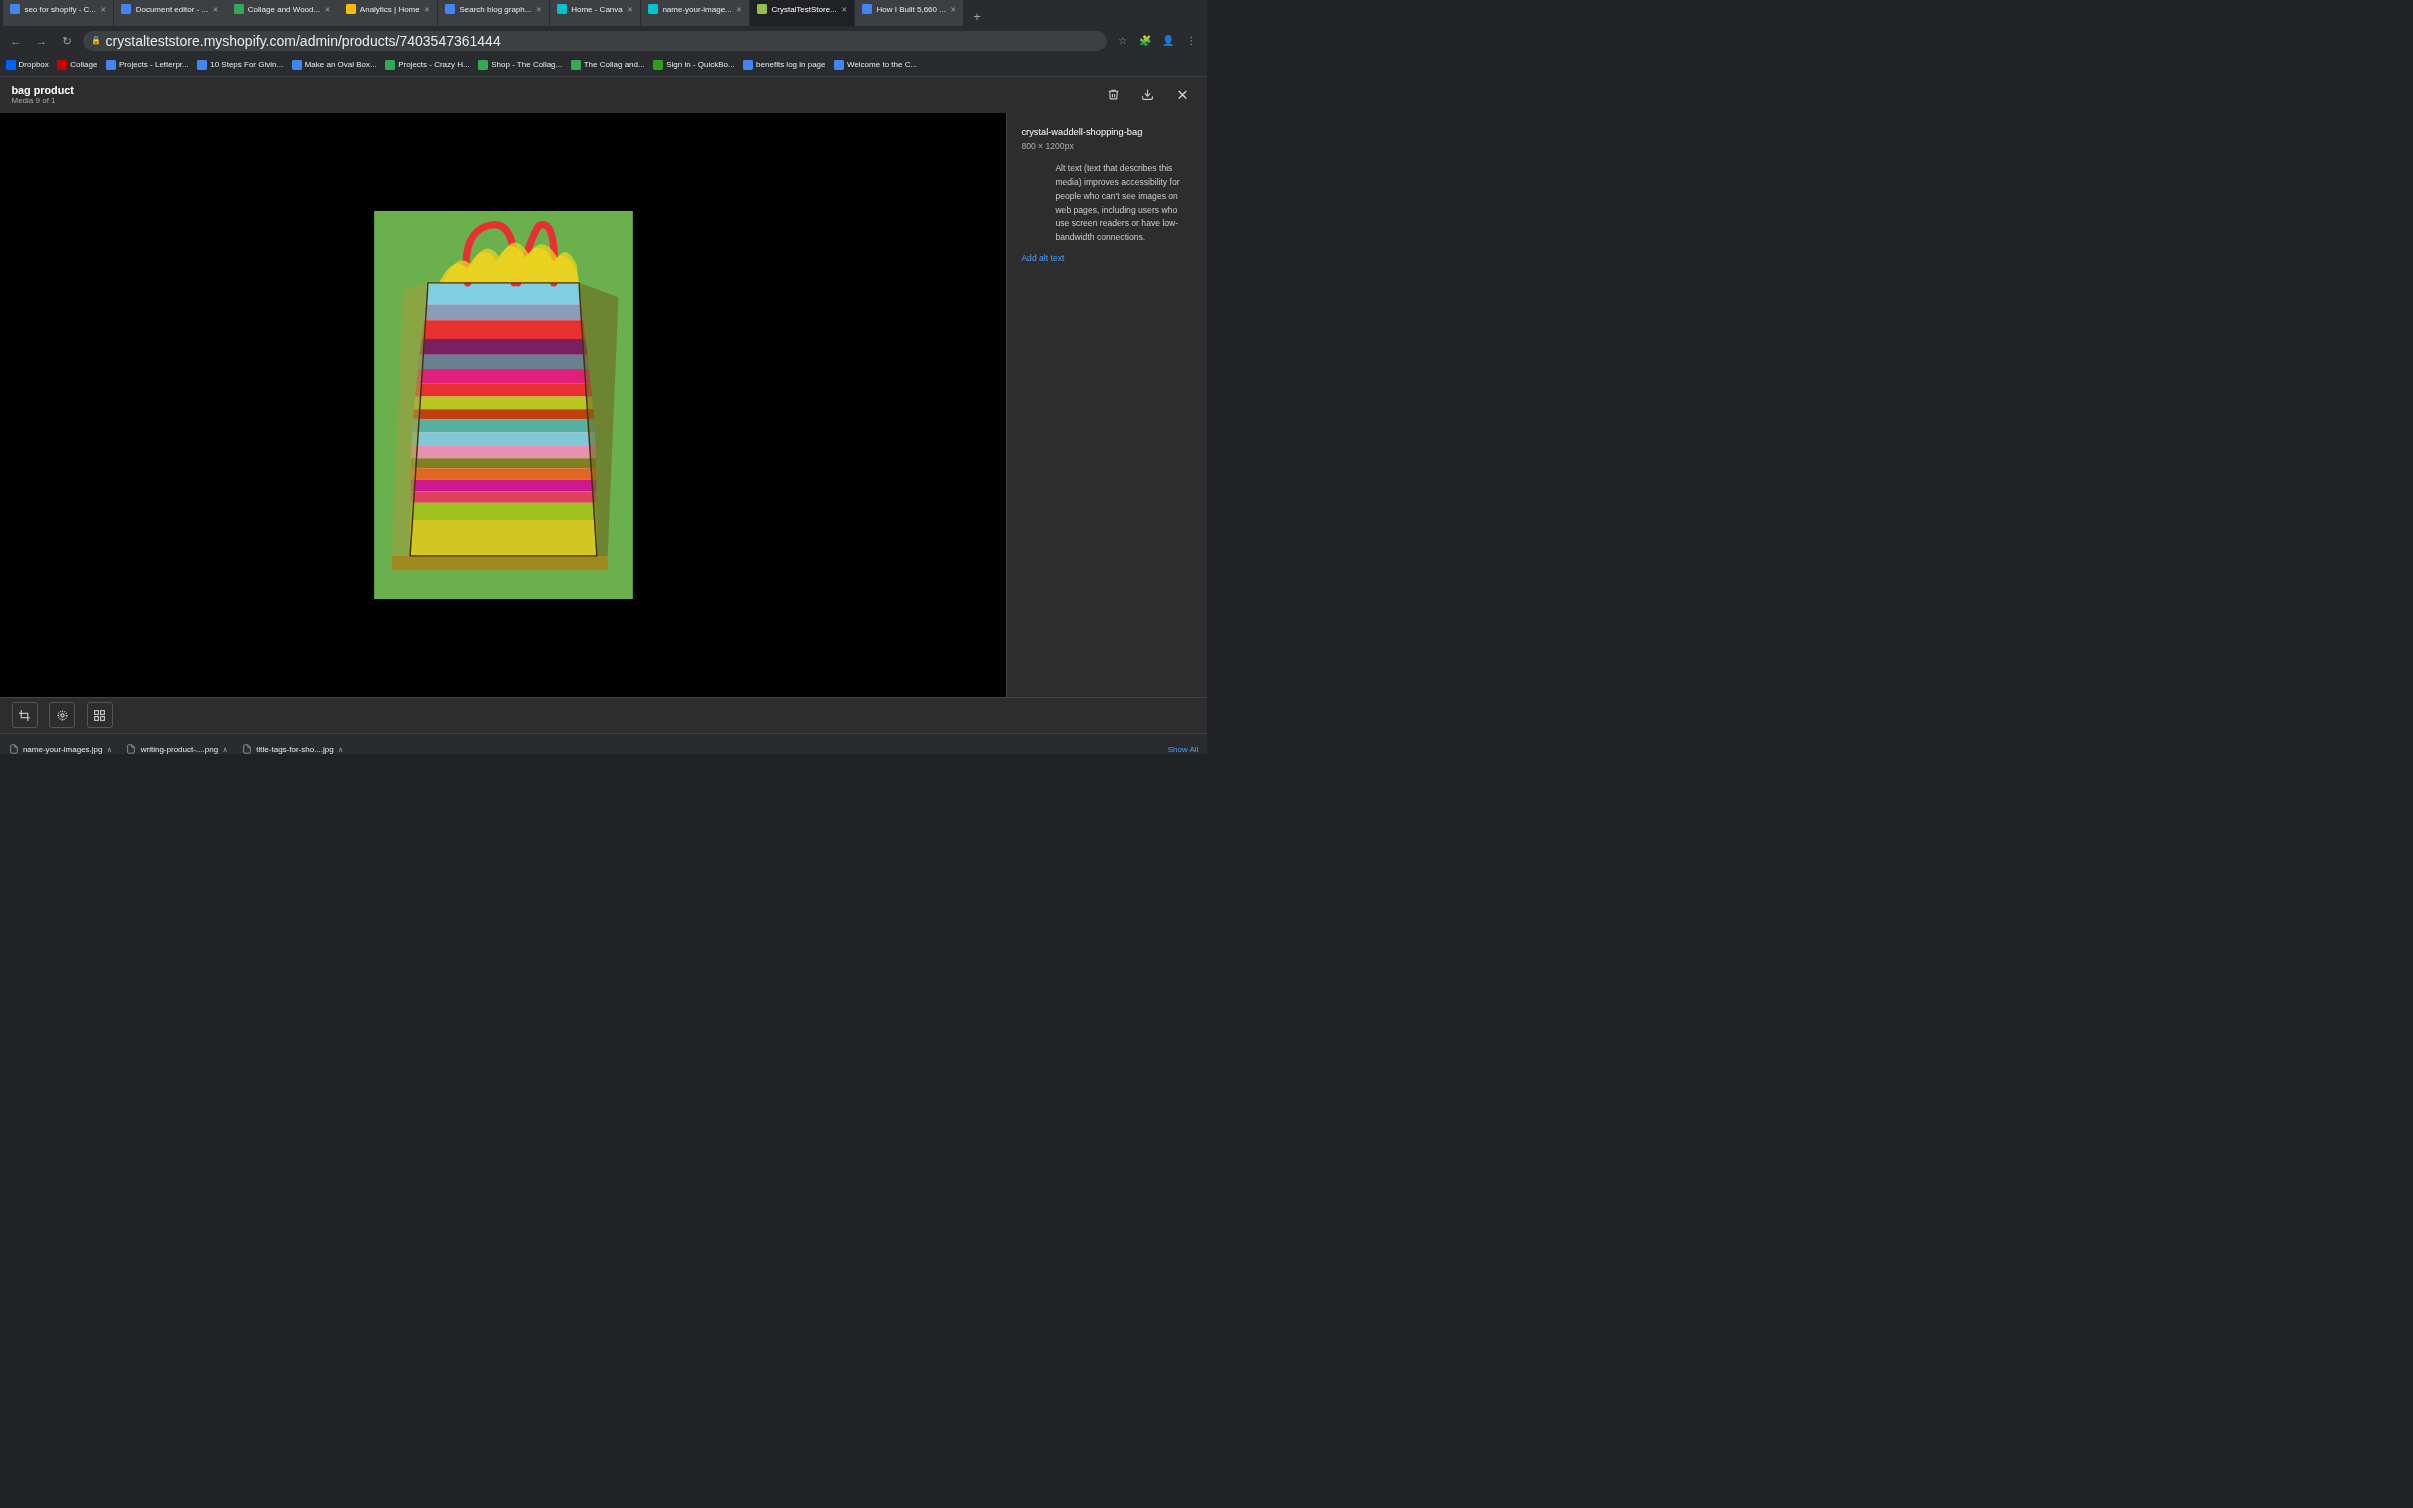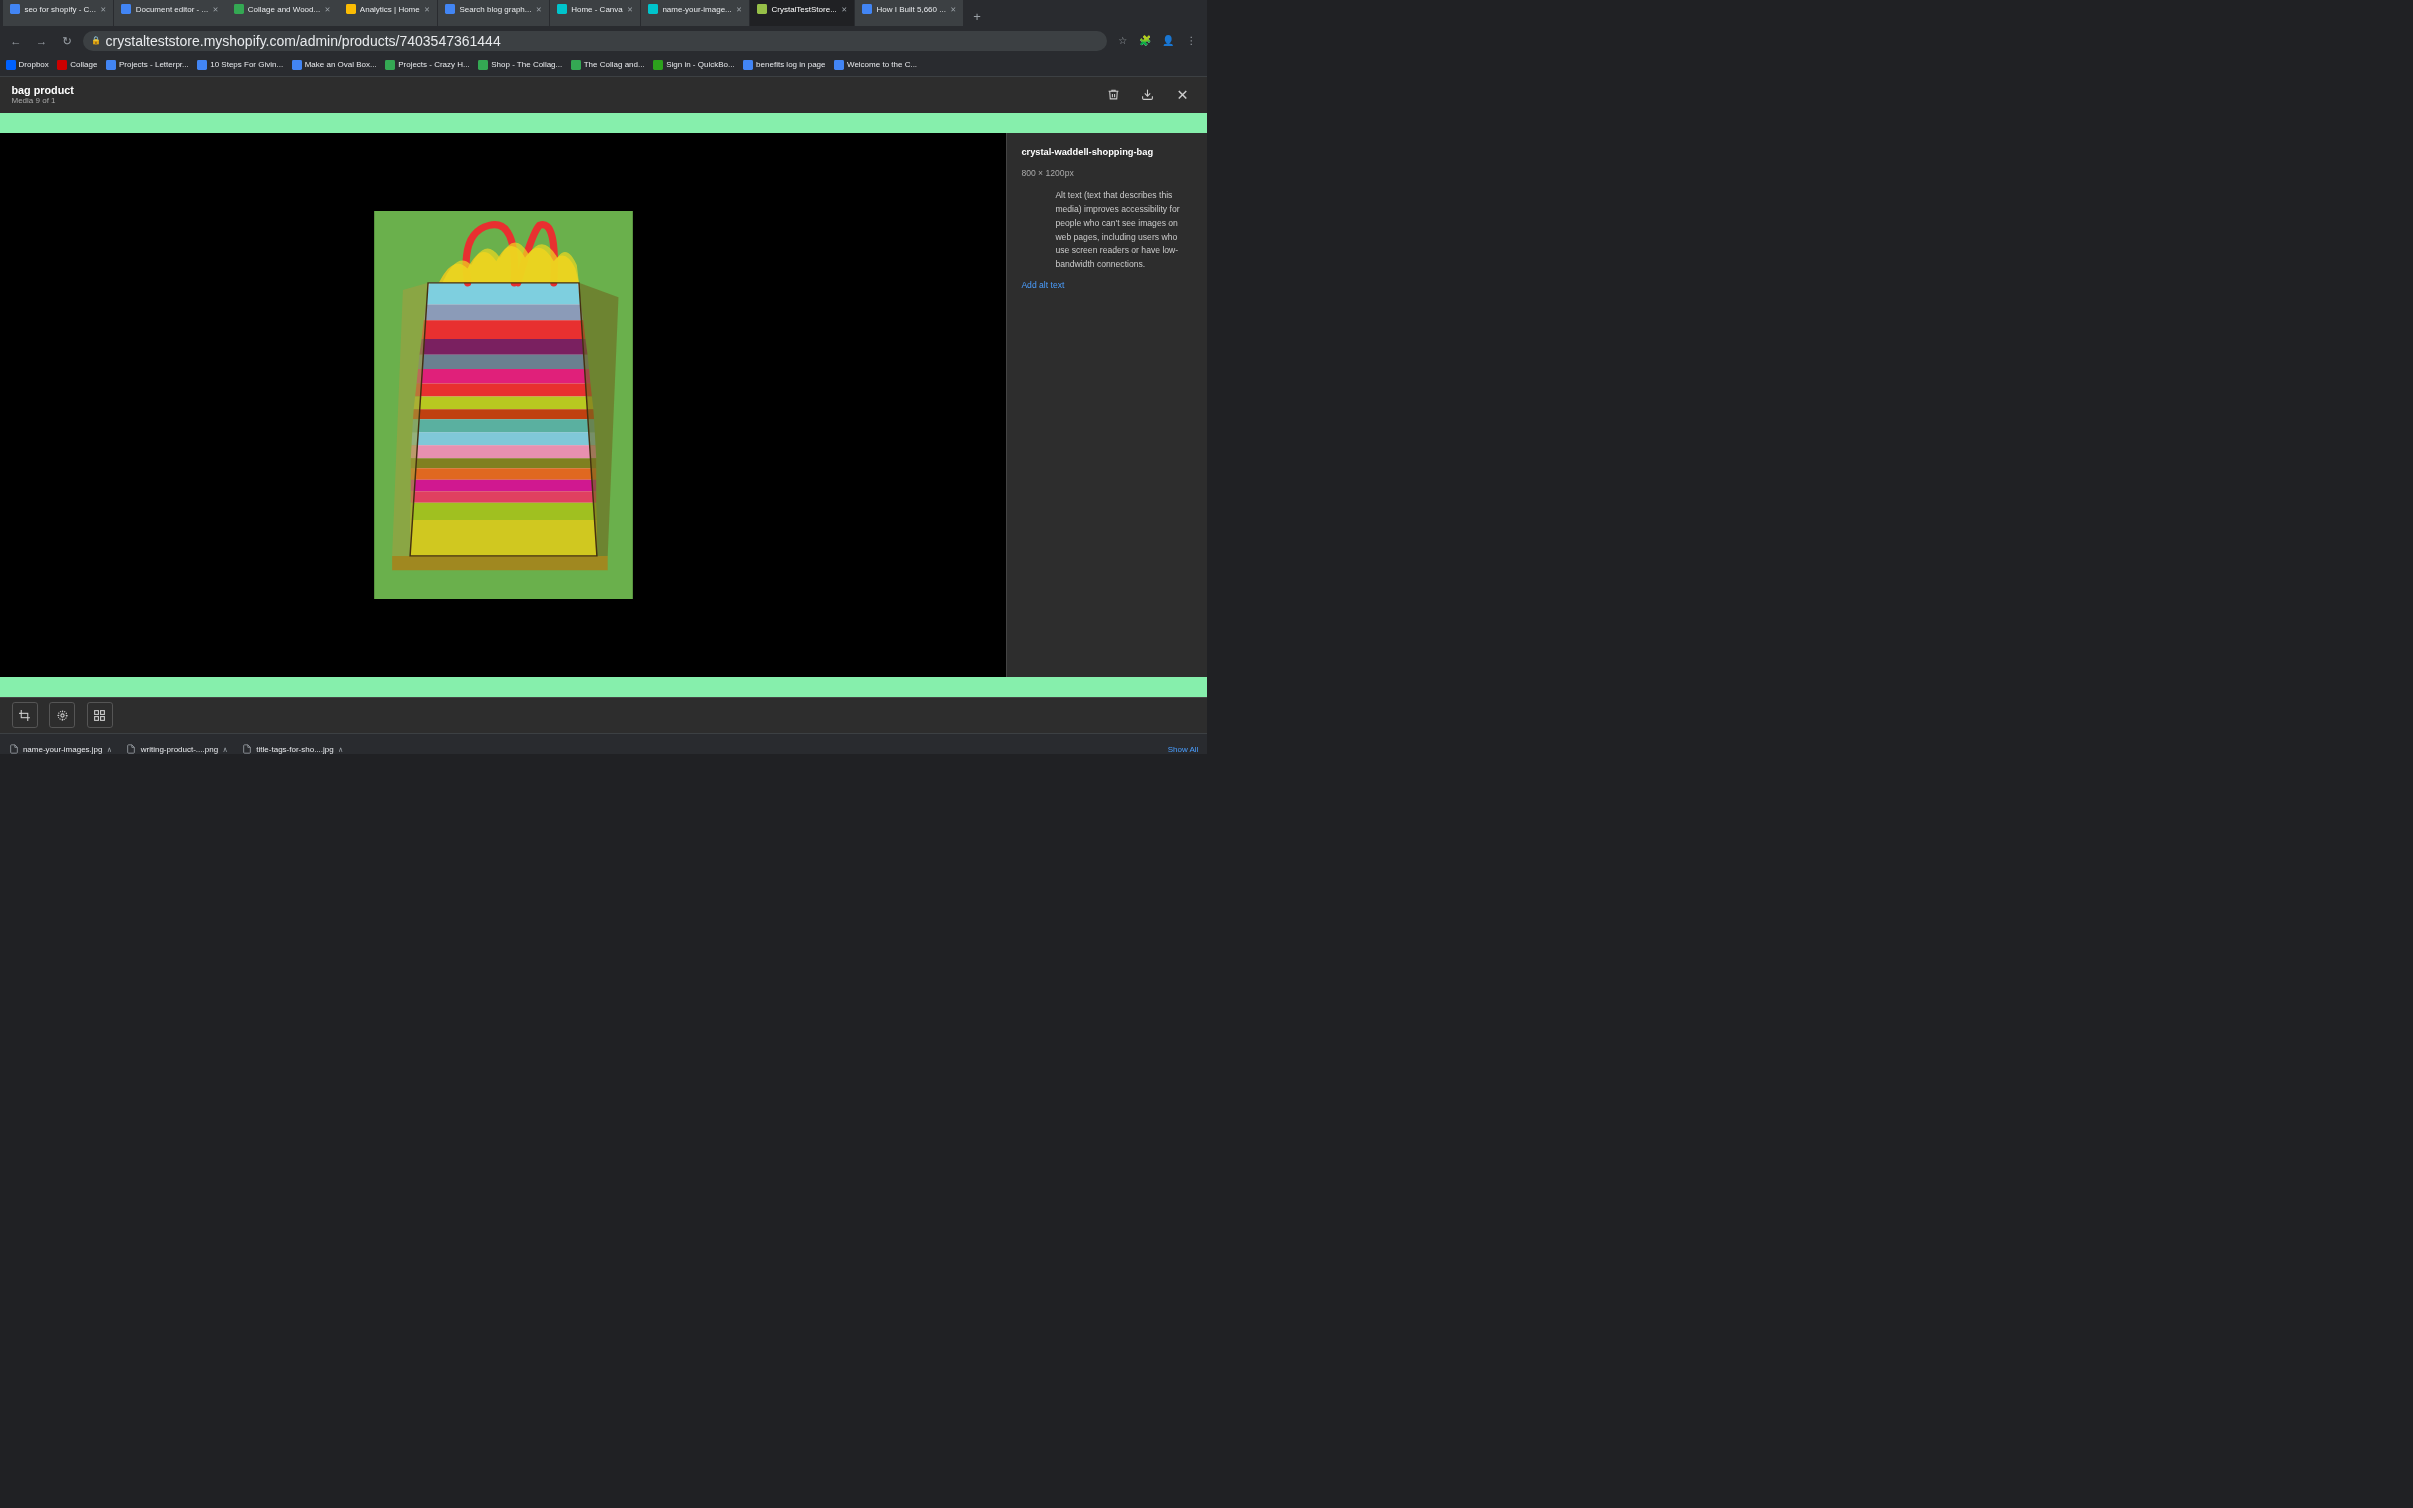--- a/index.html
+++ b/index.html
@@ -30,21 +30,21 @@
     .viewer-title { font-size: 10.8px; font-weight: 600; color: #fff; }
     .viewer-subtitle { font-size: 8px; color: #aaa; }
     .viewer-header-actions { display: flex; gap: 8.6px; align-items: center; }
     .header-action-btn { width: 26px; height: 26px; display: flex; align-items: center; justify-content: center; color: #ccc; cursor: pointer; border-radius: 2.9px; font-size: 13px; }
 
     
     .viewer-body { display: flex; flex: 1; height: calc(100% - 36px); }
     .image-area { flex: 1; background: #000; display: flex; align-items: center; justify-content: center; position: relative; }
 
     .side-panel { width: 201px; background: #2d2d2d; padding: 14.4px; border-left: 0.7px solid #444; overflow-y: auto; }
-    .side-panel-filename { font-size: 9.3px; font-weight: 700; color: #fff; margin-bottom: 11px; }
+    .side-panel-filename { font-size: 9.3px; font-weight: 400; color: #fff; margin-bottom: 4px; }
     .side-panel-dims { font-size: 8.6px; color: #aaa; margin-bottom: 11.5px; }
     .side-panel-desc { font-size: 8.6px; color: #ccc; line-height: 1.6; margin-bottom: 8.6px; margin-left: 34px; }
     .add-alt-text-link { color: #4a9eff; font-size: 8.6px; cursor: pointer; text-decoration: none; }
 
     
     .viewer-bottom { background: #2d2d2d; height: 36px; display: flex; align-items: center; padding: 0 11.5px; gap: 11.5px; border-top: 0.7px solid #444; }
     .bottom-tool-btn { width: 26px; height: 26px; display: flex; align-items: center; justify-content: center; color: #ccc; cursor: pointer; border-radius: 2.9px; font-size: 11.5px; border: 0.7px solid #555; }
 
     
     .downloads-bar { background: #292b2f; height: 21.5px; display: flex; align-items: flex-end; padding: 0 8.6px; gap: 14.4px; border-top: 0.7px solid #3c4043; }
@@ -172,21 +172,21 @@
   <div class="bookmark">
     <span class="bm-icon" style="background:#4285f4;"></span>
     <span>benefits log in page</span>
   </div>
   <div class="bookmark">
     <span class="bm-icon" style="background:#4285f4;"></span>
     <span>Welcome to the C...</span>
   </div>
 </div>
 
-<div style="display:flex; flex-direction:column; height: calc(754px - 26px - 29px - 21.5px - 21.5px); background:#86efac;gap:20px;">
+<div style="display:flex; flex-direction:column; height: calc(754px - 26px - 29px - 21.5px - 21.5px); background:#86efac;">
 
   <div class="viewer-header">
     <div class="viewer-title-area">
       <div class="viewer-title">bag product</div>
       <div class="viewer-subtitle">Media 9 of 1</div>
     </div>
     <div class="viewer-header-actions">
       <div class="header-action-btn" title="Delete">
         <svg width="13" height="13" viewBox="0 0 24 24" fill="none" stroke="#ccc" stroke-width="2">
           <polyline points="3 6 5 6 21 6"></polyline>

